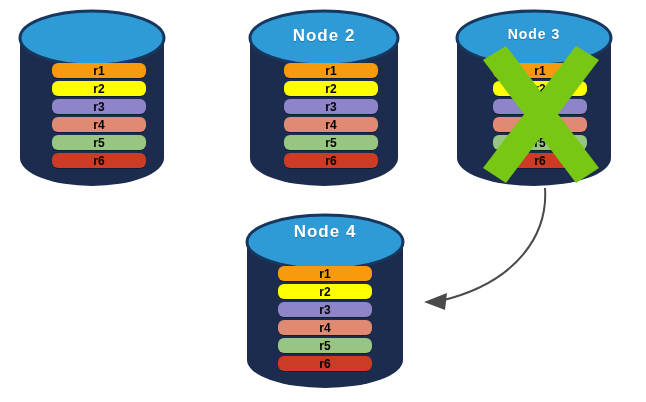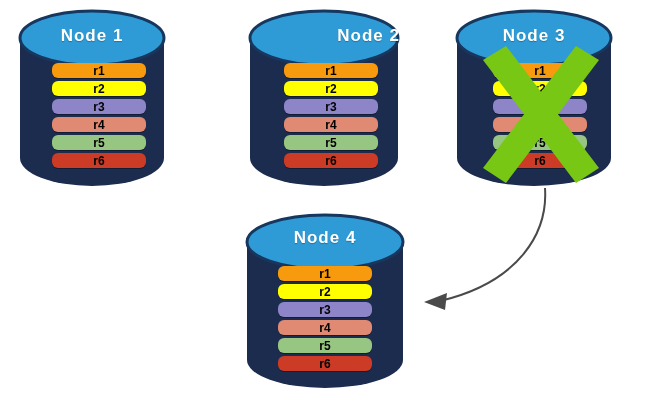--- a/index.html
+++ b/index.html
@@ -47,53 +47,52 @@
 </head>
 <body>
 
 <div id="stage">
 
   <div class="node" id="node-1-el" style="left:18px;top:8px;width:148px;height:180px;">
     <svg class="cyl-svg" width="148" height="180" viewBox="0 0 148 180">
       <path d="M2,30 L2,150 A72,28 0 0 0 146,150 L146,30 Z" fill="#1C2C4E"></path>
       <ellipse cx="74" cy="30" rx="72" ry="27" fill="#2E9BD6" stroke="#17375E" stroke-width="3"></ellipse>
     </svg>
-    <div class="node-title" style="top:18px;font-size:17px;">Node  1</div>
     <div class="rows">
       <div class="row" style="left:34px;top:55px;width:94px;height:15px;font-size:12px;background:#F79A0E;">r1</div>
       <div class="row" style="left:34px;top:73px;width:94px;height:15px;font-size:12px;background:#FFFF00;">r2</div>
       <div class="row" style="left:34px;top:91px;width:94px;height:15px;font-size:12px;background:#8E84C8;">r3</div>
       <div class="row" style="left:34px;top:109px;width:94px;height:15px;font-size:12px;background:#E08A73;">r4</div>
       <div class="row" style="left:34px;top:127px;width:94px;height:15px;font-size:12px;background:#97C582;">r5</div>
       <div class="row" style="left:34px;top:145px;width:94px;height:15px;font-size:12px;background:#CC3B25;">r6</div>
     </div>
   </div>
 
   <div class="node" id="node-2-el" style="left:248px;top:8px;width:152px;height:180px;">
     <svg class="cyl-svg" width="152" height="180" viewBox="0 0 152 180">
       <path d="M2,30 L2,150 A74,28 0 0 0 150,150 L150,30 Z" fill="#1C2C4E"></path>
       <ellipse cx="76" cy="30" rx="74" ry="27" fill="#2E9BD6" stroke="#17375E" stroke-width="3"></ellipse>
     </svg>
-    <div class="node-title" style="top:18px;font-size:17px;text-align:right;">Node  2</div>
+    <div class="node-title" style="top:18px;font-size:17px;">Node  2</div>
     <div class="rows">
       <div class="row" style="left:36px;top:55px;width:94px;height:15px;font-size:12px;background:#F79A0E;">r1</div>
       <div class="row" style="left:36px;top:73px;width:94px;height:15px;font-size:12px;background:#FFFF00;">r2</div>
       <div class="row" style="left:36px;top:91px;width:94px;height:15px;font-size:12px;background:#8E84C8;">r3</div>
       <div class="row" style="left:36px;top:109px;width:94px;height:15px;font-size:12px;background:#E08A73;">r4</div>
       <div class="row" style="left:36px;top:127px;width:94px;height:15px;font-size:12px;background:#97C582;">r5</div>
       <div class="row" style="left:36px;top:145px;width:94px;height:15px;font-size:12px;background:#CC3B25;">r6</div>
     </div>
   </div>
 
   <div class="node" id="node-3-el" style="left:455px;top:8px;width:158px;height:180px;">
     <svg class="cyl-svg" width="158" height="180" viewBox="0 0 158 180">
       <path d="M2,30 L2,150 A77,28 0 0 0 156,150 L156,30 Z" fill="#1C2C4E"></path>
       <ellipse cx="79" cy="30" rx="77" ry="27" fill="#2E9BD6" stroke="#17375E" stroke-width="3"></ellipse>
     </svg>
-    <div class="node-title" style="top:18px;font-size:17px;">Node  3</div>
+    <div class="node-title" style="top:18px;font-size:14px;">Node  3</div>
     <div class="rows">
       <div class="row" style="left:38px;top:55px;width:94px;height:15px;font-size:12px;background:#F79A0E;">r1</div>
       <div class="row" style="left:38px;top:73px;width:94px;height:15px;font-size:12px;background:#FFFF00;">r2</div>
       <div class="row" style="left:38px;top:91px;width:94px;height:15px;font-size:12px;background:#8E84C8;">r3</div>
       <div class="row" style="left:38px;top:109px;width:94px;height:15px;font-size:12px;background:#E08A73;">r4</div>
       <div class="row" style="left:38px;top:127px;width:94px;height:15px;font-size:12px;background:#97C582;">r5</div>
       <div class="row" style="left:38px;top:145px;width:94px;height:15px;font-size:12px;background:#CC3B25;">r6</div>
     </div>
   </div>
 
@@ -102,21 +101,21 @@
       <polygon points="3,16 26,2 119,124 96,139"></polygon>
       <polygon points="119,16 96,2 3,124 26,139"></polygon>
     </g>
   </svg>
 
   <div class="node" id="node-4-el" style="left:245px;top:212px;width:160px;height:178px;">
     <svg class="cyl-svg" width="160" height="178" viewBox="0 0 160 178">
       <path d="M2,30 L2,148 A78,28 0 0 0 158,148 L158,30 Z" fill="#1C2C4E"></path>
       <ellipse cx="80" cy="30" rx="78" ry="27" fill="#2E9BD6" stroke="#17375E" stroke-width="3"></ellipse>
     </svg>
-    <div class="node-title" style="top:16px;font-size:17px;">Node  4</div>
+    <div class="node-title" style="top:10px;font-size:17px;">Node  4</div>
     <div class="rows">
       <div class="row" style="left:33px;top:54px;width:94px;height:15px;font-size:12px;background:#F79A0E;">r1</div>
       <div class="row" style="left:33px;top:72px;width:94px;height:15px;font-size:12px;background:#FFFF00;">r2</div>
       <div class="row" style="left:33px;top:90px;width:94px;height:15px;font-size:12px;background:#8E84C8;">r3</div>
       <div class="row" style="left:33px;top:108px;width:94px;height:15px;font-size:12px;background:#E08A73;">r4</div>
       <div class="row" style="left:33px;top:126px;width:94px;height:15px;font-size:12px;background:#97C582;">r5</div>
       <div class="row" style="left:33px;top:144px;width:94px;height:15px;font-size:12px;background:#CC3B25;">r6</div>
     </div>
   </div>
 

